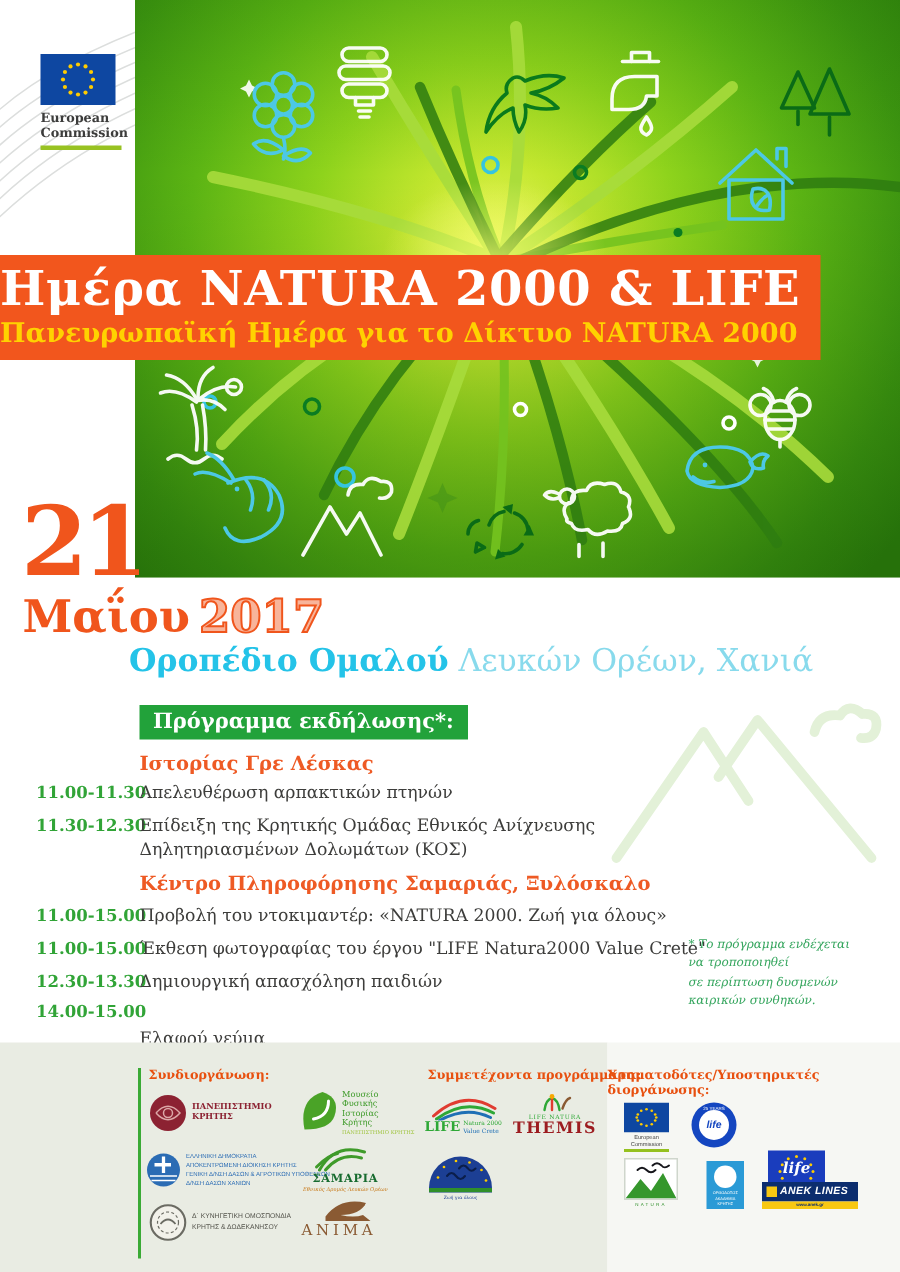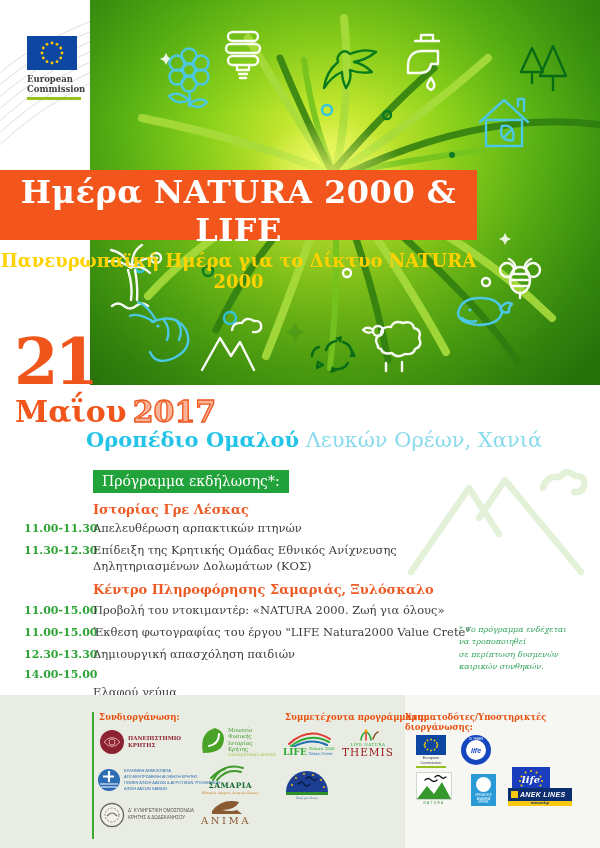--- a/index.html
+++ b/index.html
@@ -25,35 +25,35 @@
   .eu-bar{width:54px;height:3px;background:#98c222;margin-top:3px;}
 
   
   .anniv-box{left:25px;top:109px;width:216px;height:59px;background:#82d2e0;z-index:5;
              padding:7px 0 0 13px;box-sizing:border-box;}
   .anniv-word{font-size:18px;color:#fff;}
   .anniv-big{font-size:27px;font-weight:bold;color:#fff;letter-spacing:.5px;}
   .anniv-l2{font-size:16.5px;font-weight:bold;color:#ffd200;margin-top:0px;}
 
   
-  .orange-banner{left:0;top:170px;width:477px;height:70px;background:#f2561d;z-index:6;text-align:center;}
+  .orange-banner{left:0;top:170px;width:547px;height:70px;background:#f2561d;z-index:6;text-align:left;}
   .banner-title{font-size:32px;font-weight:bold;color:#fff;margin-top:3px;letter-spacing:.5px;}
   .banner-sub{font-size:18px;font-weight:bold;color:#ffd200;margin-top:1px;}
 
   
   .day{left:14px;top:330px;font-size:64px;font-weight:bold;color:#f0551c;line-height:1;letter-spacing:-4px;z-index:3;}
   .monthyear{left:15px;top:397px;font-size:30px;line-height:1;z-index:3;}
   .month{font-weight:bold;color:#f0551c;}
   .year{font-weight:bold;color:#f8b49a;-webkit-text-stroke:1.3px #f0551c;margin-left:6px;}
   .venue-line{left:86px;top:429px;font-size:21px;line-height:1;}
   .venue-bold{font-weight:bold;color:#24c3e8;}
   .venue-rest{color:#88daec;}
 
   
-  .prog-band{left:93px;top:470px;background:#22a23a;color:#fff;font-size:14px;font-weight:normal;
+  .prog-band{left:93px;top:470px;background:#22a23a;color:#fff;font-size:14px;font-weight:bold;
              padding:3px 9px 4px 9px;}
   .venue-h{font-size:13px;font-weight:bold;color:#ee5a24;}
   .ptime{font-size:11px;font-weight:bold;color:#31a437;}
   .ptext{font-size:11.5px;color:#3d3d3b;line-height:1.35;}
   .note{left:459px;top:624px;width:125px;font-size:8px;font-style:italic;color:#34a55d;line-height:1.55;}
   .mountains-wm{left:393px;top:460px;}
 
   
   .footer-left{left:0;top:695px;width:405px;height:153px;background:#e9ece3;}
   .footer-right{left:405px;top:695px;width:195px;height:153px;background:#f6f7f3;}
@@ -69,21 +69,21 @@
   .min-label{font-size:4px;color:#2b6cb4;line-height:1.45;}
   .sam-label{font-size:7.5px;font-weight:bold;color:#176b2f;letter-spacing:.5px;line-height:1;}
   .sam-sub{font-size:3.5px;font-style:italic;color:#c87a1a;margin-top:1px;}
   .hunt-label{font-size:4.5px;color:#55554d;line-height:1.45;}
   .anima-label{font-size:10px;color:#8a5a33;letter-spacing:2.5px;margin-top:1px;}
 
   .lvc-life{font-size:9px;font-weight:bold;color:#2ea836;}
   .lvc-l1{font-size:4px;color:#2ea836;line-height:1.2;}
   .lvc-l2{font-size:4px;color:#1f6fb5;line-height:1.2;}
   .themis-top{font-size:4px;color:#2ea836;letter-spacing:.5px;}
-  .themis{font-size:10.5px;font-weight:normal;color:#9c1c20;letter-spacing:1px;line-height:1;}
+  .themis{font-size:10.5px;font-weight:bold;color:#9c1c20;letter-spacing:1px;line-height:1;}
   .dome{width:42px;height:24px;background:#1c3f94;border-radius:42px 42px 0 0;position:relative;overflow:hidden;}
   .dome-sub{font-size:3px;color:#1c3f94;margin-top:1px;}
 
   .eu2-label{font-size:3.8px;color:#444;line-height:1.25;margin-top:1px;text-align:center;}
   .eu2-bar{width:30px;height:2px;background:#95c11f;margin-top:1px;}
   .life25{width:30px;height:30px;border-radius:50%;background:#1446c0;position:relative;
           display:flex;align-items:center;justify-content:center;}
   .life25-in{width:20px;height:20px;border-radius:50%;background:#fff;display:flex;align-items:center;justify-content:center;
              font-style:italic;font-weight:bold;font-size:7px;color:#1446c0;}
   .life25-top{position:absolute;top:2px;left:0;width:100%;text-align:center;font-size:3px;color:#fff;}
@@ -399,21 +399,21 @@
   <div class="lg sans" style="left:99px;top:802px;">
     <svg width="26" height="26">
       <circle cx="13" cy="13" r="11.5" fill="#f2f1ea" stroke="#6b6b63" stroke-width="1.4"></circle>
       <circle cx="13" cy="13" r="7" fill="none" stroke="#6b6b63" stroke-width=".8" stroke-dasharray="2 1.5"></circle>
       <path d="M8,14 q5,-6 10,0" stroke="#6b6b63" stroke-width="1.2" fill="none"></path>
     </svg>
     <div class="hunt-label pre">Δ΄ ΚΥΝΗΓΕΤΙΚΗ ΟΜΟΣΠΟΝΔΙΑ
 ΚΡΗΤΗΣ &amp; ΔΩΔΕΚΑΝΗΣΟΥ</div>
   </div>
 
-  <div class="lgcol" style="left:201px;top:799px;">
+  <div class="lgcol" style="left:201px;top:799px;align-items:flex-end;">
     <svg width="40" height="15">
       <path d="M6,12 q10,-13 27,-9 q-4,8 -17,8 q9,2 15,0 l5,4 l-30,0 z" fill="#8a5a33"></path>
       <circle cx="31" cy="4" r="1.2" fill="#8a5a33"></circle>
     </svg>
     <div class="anima-label">ANIMA</div>
   </div>
 
   <div class="lgcol" style="left:283px;top:731px;">
     <svg width="50" height="16">
       <g stroke-width="2" fill="none" stroke-linecap="round">

